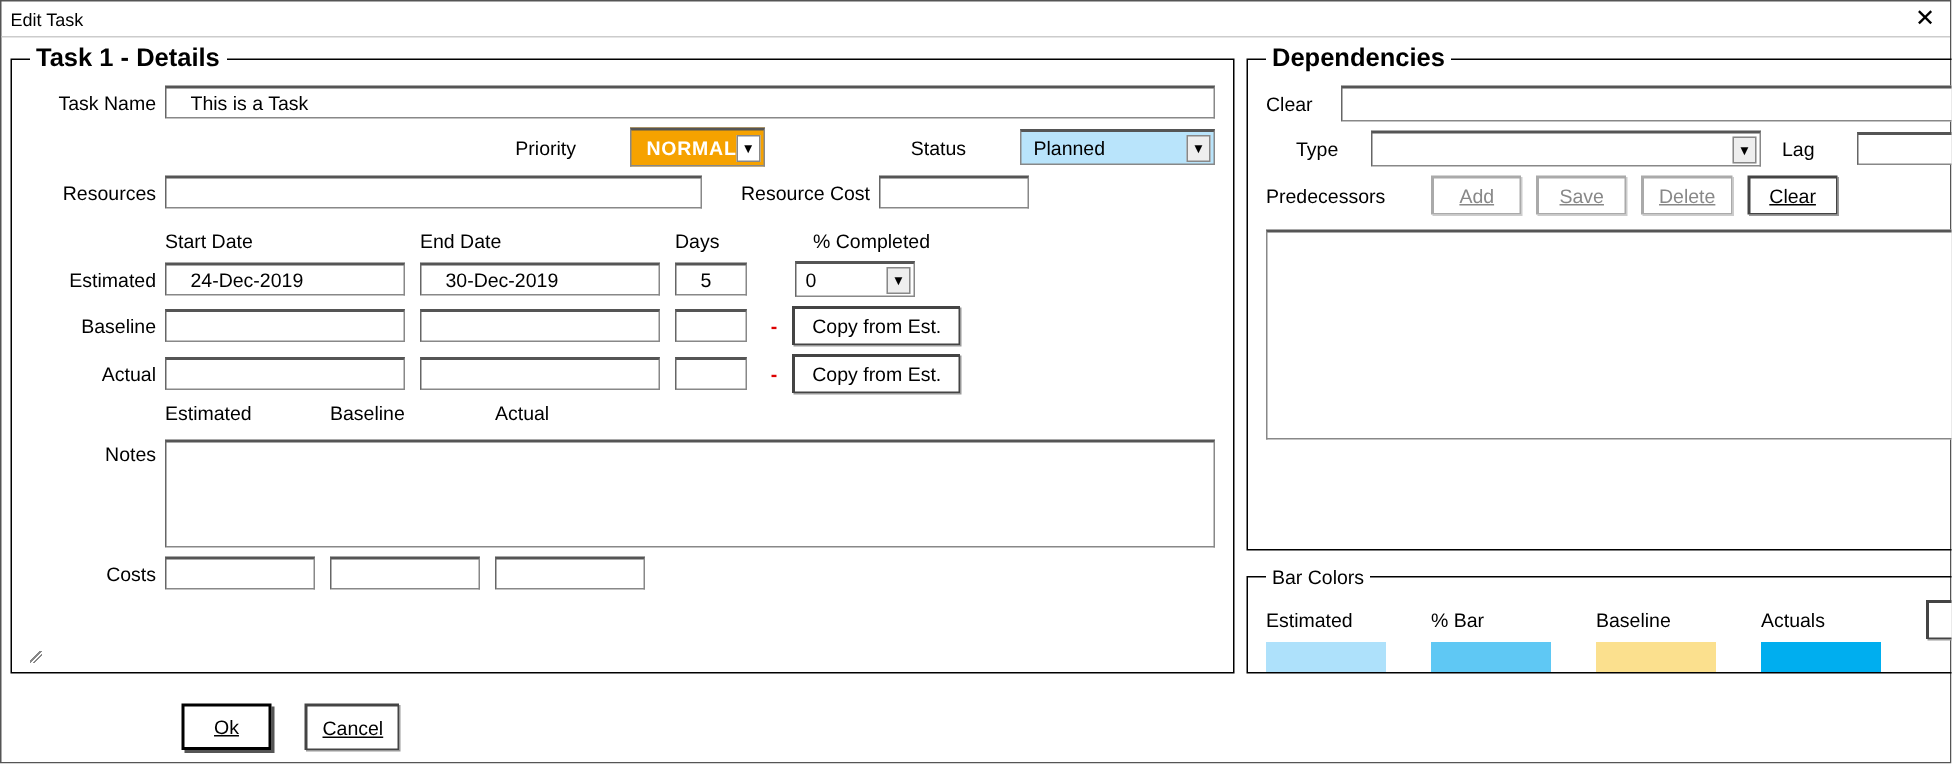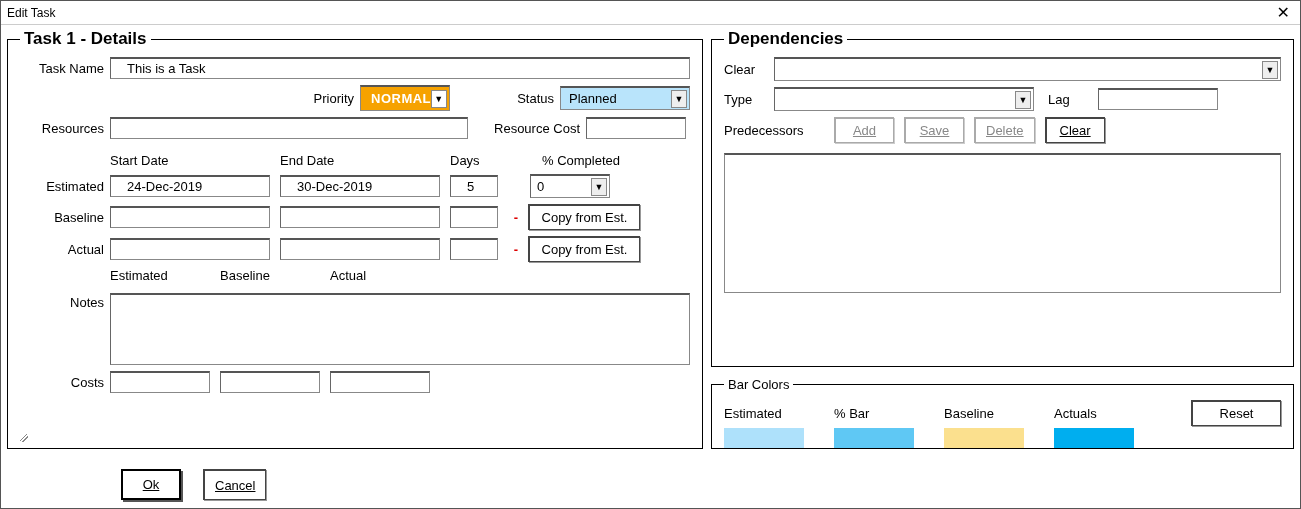--- a/index.html
+++ b/index.html
@@ -152,21 +152,21 @@
   <div class="content">
 
     <fieldset class="panel left-panel">
       <legend>Task 1 - Details</legend>
 
       <div class="row">
         <div class="lbl" style="width:90px;">Task Name</div>
         <input class="txt" style="flex: 1 1 0%; height: 22px;" value="This is a Task">
       </div>
 
-      <div class="row" style="margin-top:6px;">
+      <div class="row" style="margin-top:6px;gap:30px;">
         <div style="width:280px;"></div>
         <div class="lbl" style="width:60px;">Priority</div>
         <div class="priority-box">
           <span>NORMAL</span>
           <span class="sel-arrow">▼</span>
         </div>
         <div class="lbl" style="width:80px; margin-left:30px;">Status</div>
         <div class="status-box">
           <span>Planned</span>
           <span class="sel-arrow">▼</span>
@@ -244,21 +244,21 @@
 
         <div class="row">
           <div class="lbl" style="width:50px; text-align:left;">Clear</div>
           <div class="sel" style="flex:1;">
             <span></span>
             <span class="sel-arrow">▼</span>
           </div>
         </div>
 
         <div class="row">
-          <div class="lbl" style="width:50px; text-align:left;">Type</div>
+          <div class="lbl" style="width:50px; text-align:left;margin-left:20px;">Type</div>
           <div class="sel" style="width:260px;">
             <span></span>
             <span class="sel-arrow">▼</span>
           </div>
           <div class="lbl" style="width:50px; margin-left:14px; text-align:left;">Lag</div>
           <input class="txt" style="width: 120px; height: 22px;" value="">
         </div>
 
         <div class="row" style="margin-top:4px;">
           <div style="width:110px; text-align:left;">Predecessors</div>

